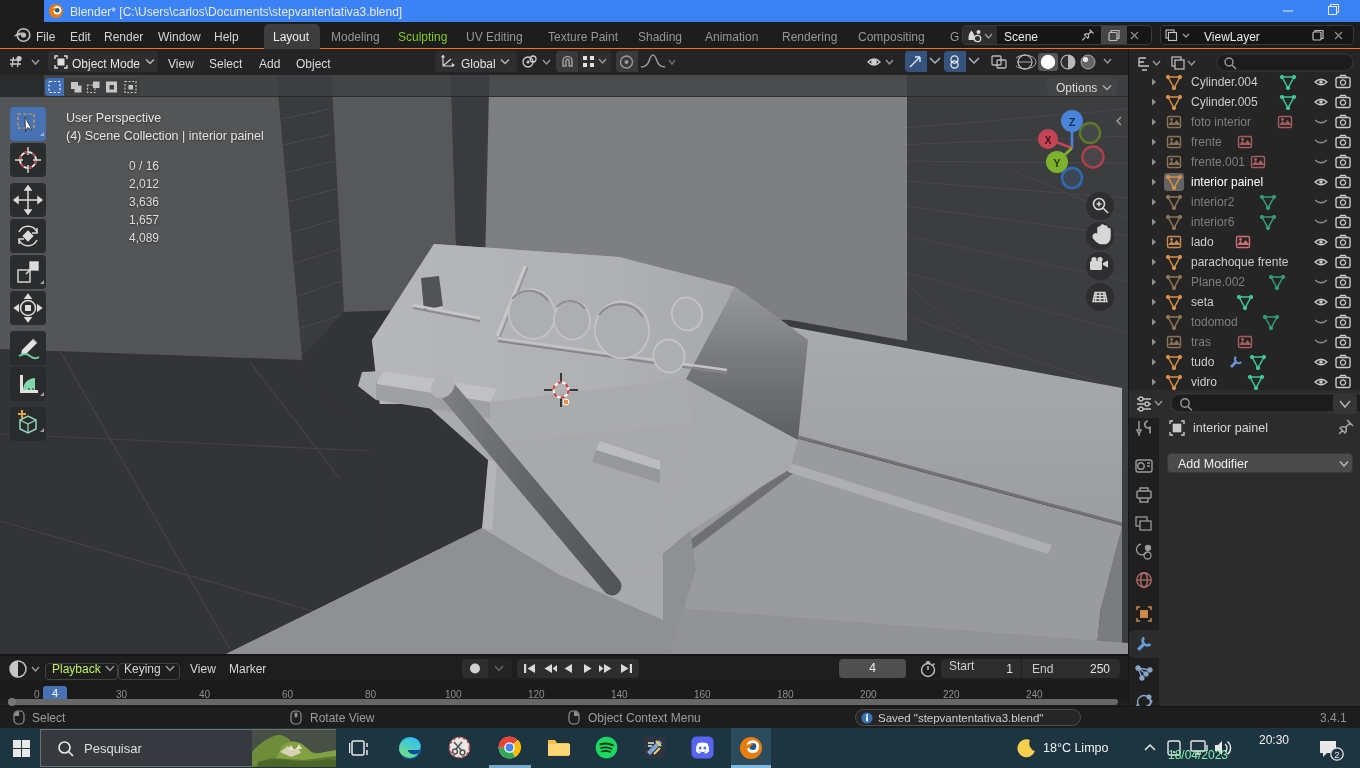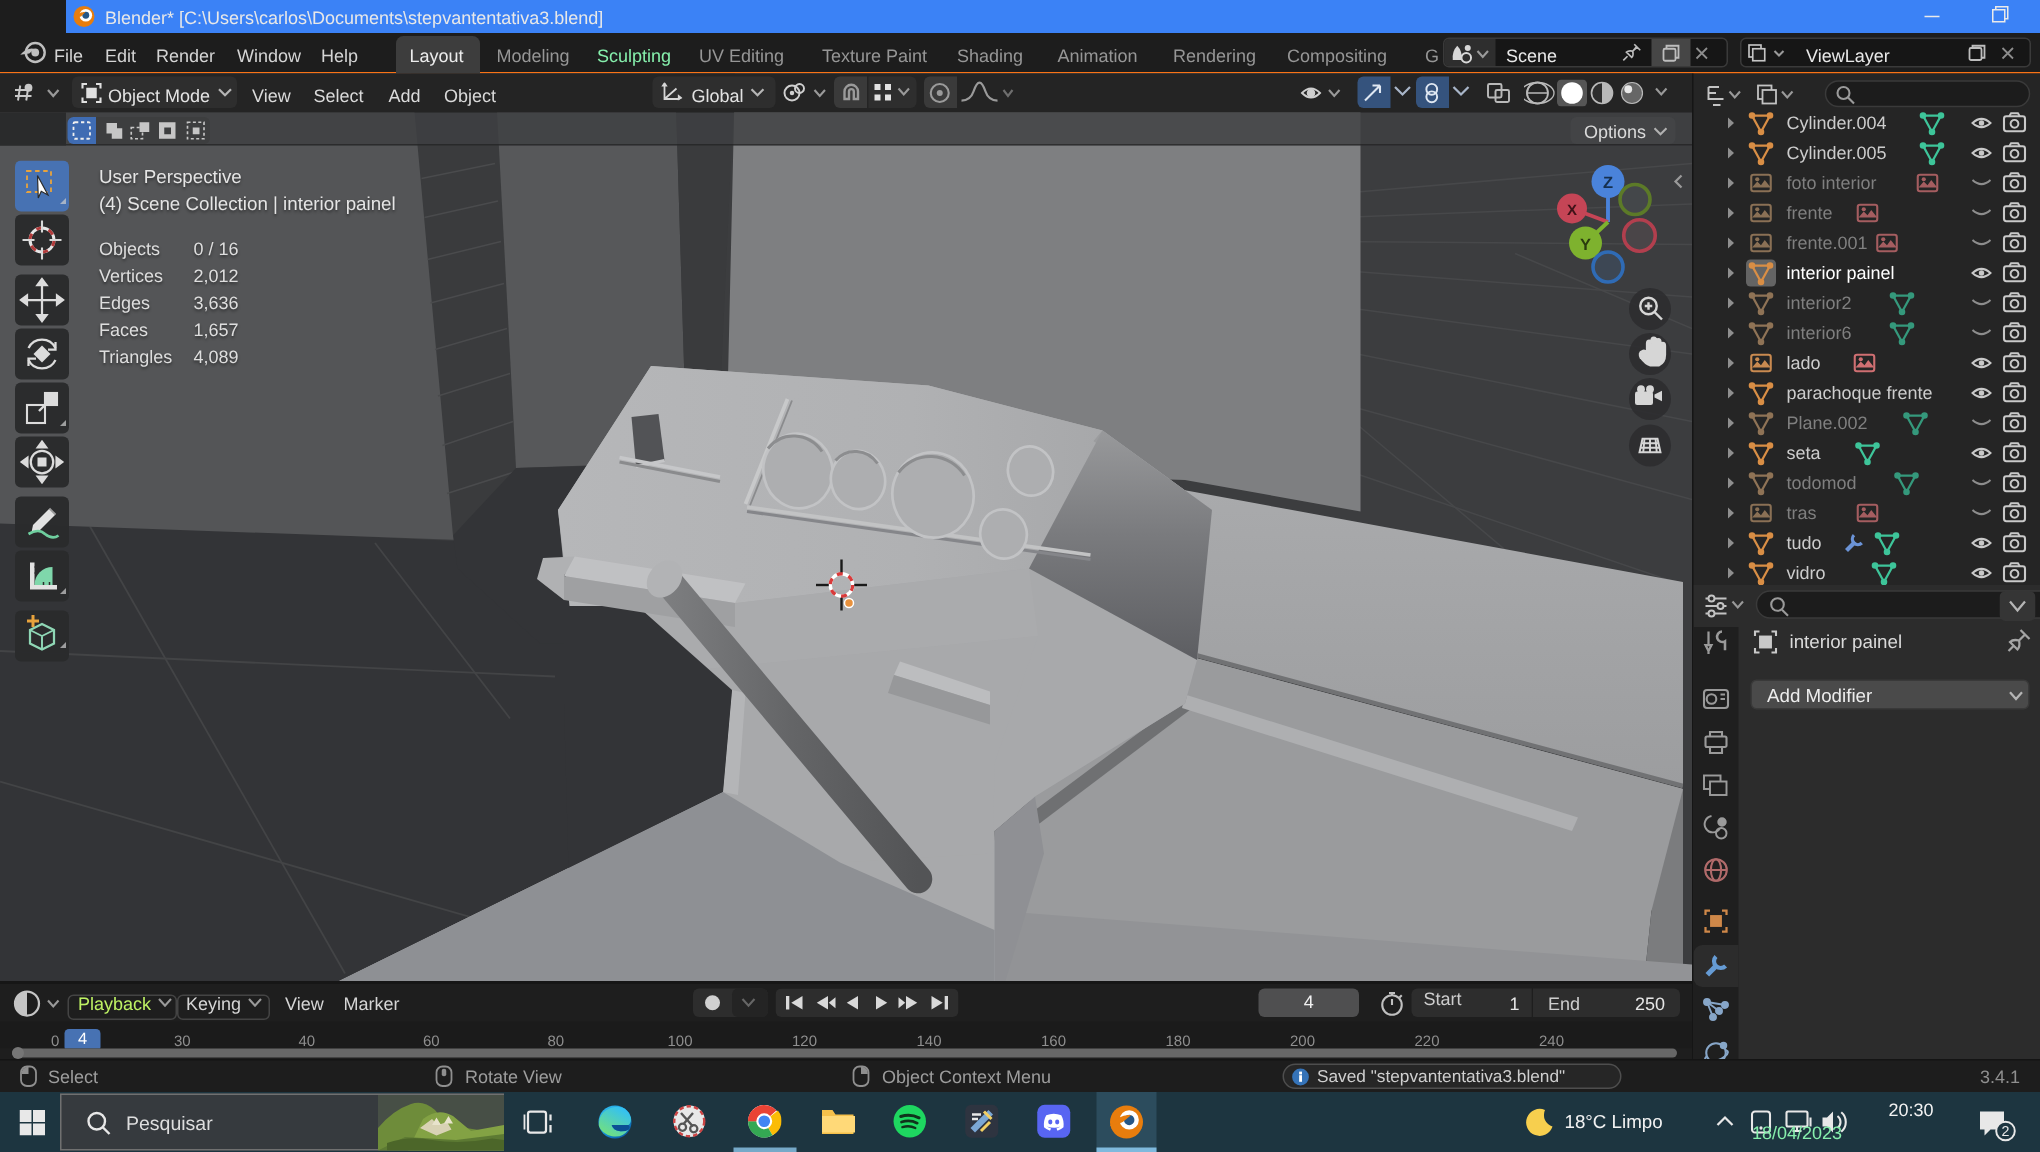--- a/index.html
+++ b/index.html
@@ -37,21 +37,21 @@
     <path d="M0.5 9.5 Q5 4.5 10 5.6 L6.5 8.6 Z" fill="#bfbfbf"></path>
   </svg>
   <div class="abs" style="left:36px;top:8px;font-size:12px;color:#d4d4d4;">File</div>
   <div class="abs" style="left:70px;top:8px;font-size:12px;color:#d4d4d4;">Edit</div>
   <div class="abs" style="left:104px;top:8px;font-size:12px;color:#d4d4d4;">Render</div>
   <div class="abs" style="left:158px;top:8px;font-size:12px;color:#d4d4d4;">Window</div>
   <div class="abs" style="left:214px;top:8px;font-size:12px;color:#d4d4d4;">Help</div>
   <div class="abs" style="left:264px;top:2px;width:56px;height:25px;background:#3d3d3d;border-radius:5px 5px 0 0;"></div>
   <div class="abs" style="left:273px;top:8px;font-size:12px;color:#ececec;">Layout</div>
   <div class="abs" style="left:331px;top:8px;font-size:12px;color:#969696;">Modeling</div>
-  <div class="abs" style="left:398px;top:8px;font-size:12px;color:#86efac;">Sculpting</div>
+  <div class="abs" style="left:398px;top:8px;font-size:12px;color:#84cc16;">Sculpting</div>
   <div class="abs" style="left:466px;top:8px;font-size:12px;color:#969696;">UV Editing</div>
   <div class="abs" style="left:548px;top:8px;font-size:12px;color:#969696;">Texture Paint</div>
   <div class="abs" style="left:638px;top:8px;font-size:12px;color:#969696;">Shading</div>
   <div class="abs" style="left:705px;top:8px;font-size:12px;color:#969696;">Animation</div>
   <div class="abs" style="left:782px;top:8px;font-size:12px;color:#969696;">Rendering</div>
   <div class="abs" style="left:858px;top:8px;font-size:12px;color:#969696;">Compositing</div>
   <div class="abs" style="left:950px;top:8px;font-size:12px;color:#969696;">G</div>
 
   <div class="abs" style="left:962px;top:3px;width:190px;height:20px;background:#161616;border:1px solid #3a3a3a;border-radius:4px;box-sizing:border-box;">
     <div class="abs" style="left:0;top:0;width:34px;height:18px;background:#2e2e2e;border-radius:3px 0 0 3px;"></div>
@@ -308,21 +308,20 @@
 </svg>
 <div class="abs" style="left:1047px;top:29px;width:70px;height:18px;background:#434446;border-radius:4px;">
   <div class="abs" style="left:9px;top:3px;font-size:12px;color:#dadada;">Options</div>
   <svg class="abs" style="left:54px;top:6px;" width="12" height="8" viewBox="0 0 12 8">
           <path d="M2 1.5 l4 4 4-4" stroke="#b0b0b0" stroke-width="1.4" fill="none"></path>
         </svg>
 </div>
 
 <div class="abs" style="left:66px;top:62px;font-size:12.5px;color:#e5e5e5;text-shadow:0 1px 2px rgba(0,0,0,0.45);">User Perspective</div>
 <div class="abs" style="left:66px;top:80px;font-size:12.5px;color:#e5e5e5;text-shadow:0 1px 2px rgba(0,0,0,0.45);">(4) Scene Collection | interior painel</div>
-<div class="abs" style="left:66px;top:108px;font-size:12px;color:#dedede;text-shadow:0 1px 2px rgba(0,0,0,0.45);line-height:18px;">Objects<br>Vertices<br>Edges<br>Faces<br>Triangles</div>
 <div class="abs" style="left:129px;top:108px;font-size:12px;color:#dedede;text-shadow:0 1px 2px rgba(0,0,0,0.45);line-height:18px;">0 / 16<br>2,012<br>3,636<br>1,657<br>4,089</div>
 
 <svg class="abs" style="left:10px;top:58px;" width="36" height="335" viewBox="0 0 36 335">
   <g>
     <rect x="0" y="0" width="36" height="34" rx="4" fill="#4772b3"></rect>
     <rect x="0" y="36" width="36" height="34" rx="4" fill="#2a2b2c" fill-opacity="0.96"></rect>
     <rect x="0" y="76" width="36" height="34" rx="4" fill="#2a2b2c" fill-opacity="0.96"></rect>
     <rect x="0" y="112" width="36" height="34" rx="4" fill="#2a2b2c" fill-opacity="0.96"></rect>
     <rect x="0" y="148" width="36" height="34" rx="4" fill="#2a2b2c" fill-opacity="0.96"></rect>
     <rect x="0" y="184" width="36" height="34" rx="4" fill="#2a2b2c" fill-opacity="0.96"></rect>

